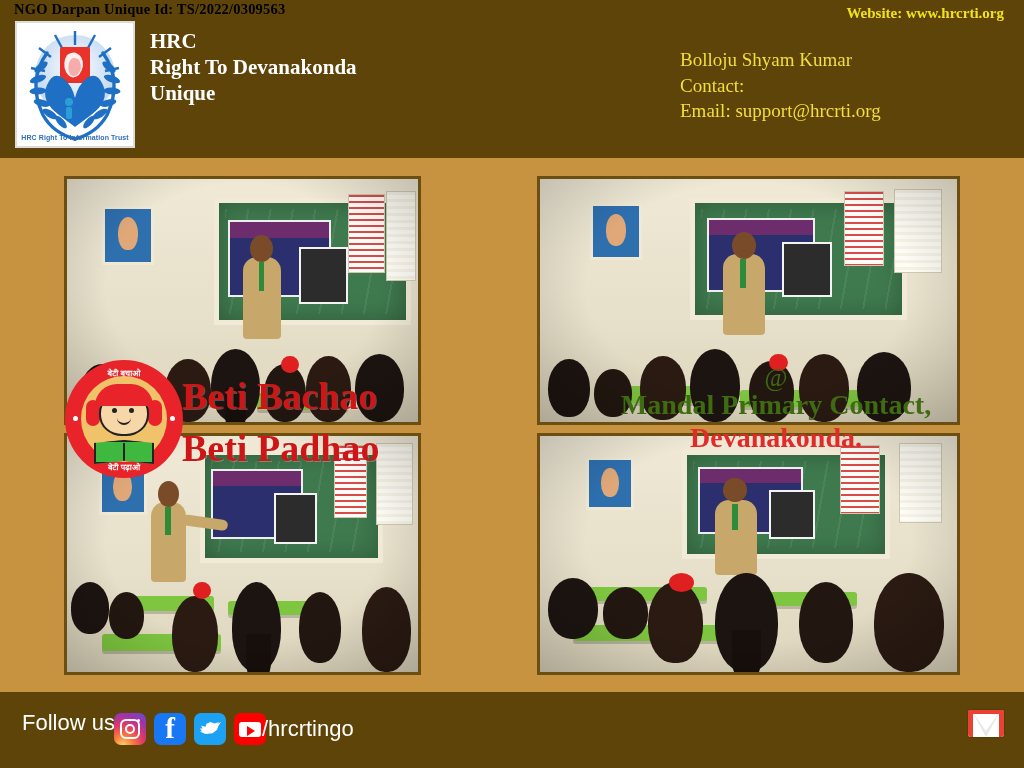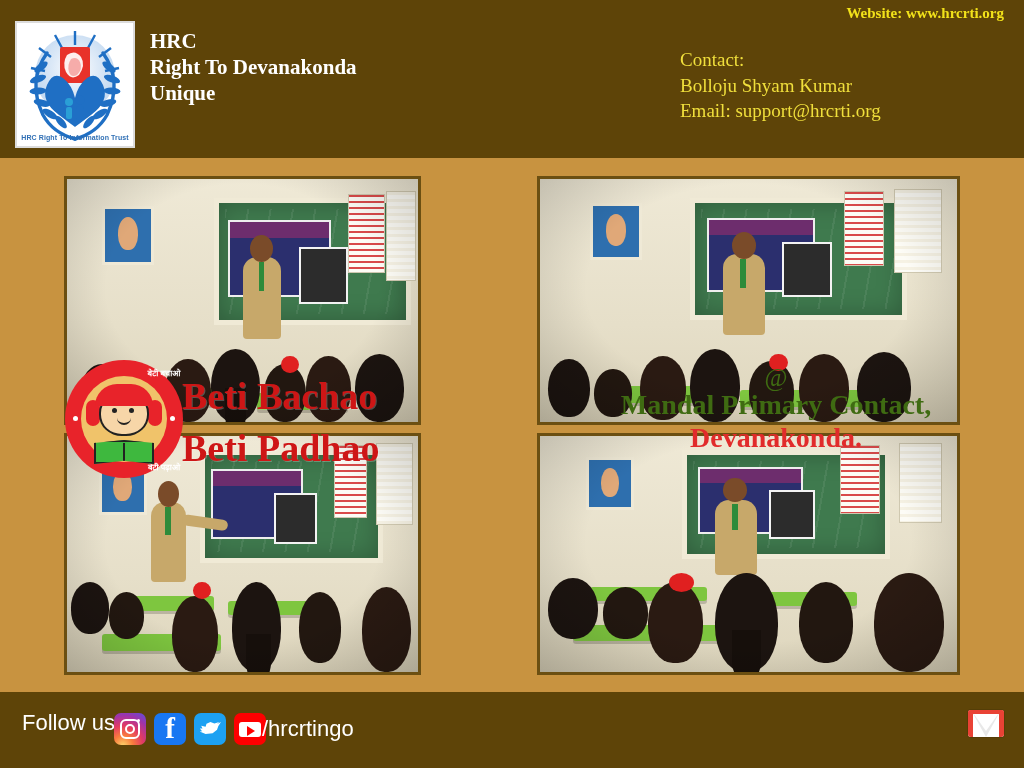--- a/index.html
+++ b/index.html
@@ -103,21 +103,21 @@
     position:absolute;left:65px;top:360px;width:118px;height:118px;border-radius:50%;
     background:#E8232A;
     box-shadow:0 0 0 0 rgba(0,0,0,0);
   }
   .bb-logo .inner{position:absolute;left:16px;top:16px;right:16px;bottom:16px;
     border-radius:50%;background:#F0C36A;}
   .bb-logo .dot{position:absolute;width:5px;height:5px;border-radius:50%;background:#fff;top:56px;}
   .bb-logo .dot.l{left:8px;} .bb-logo .dot.r{right:8px;}
   .bb-logo .txt-top,.bb-logo .txt-bot{
     position:absolute;left:0;width:100%;text-align:center;color:#fff;
-    font-size:8px;font-weight:bold;font-family:"Liberation Sans",sans-serif;margin-left:40px;}
+    font-size:8px;font-weight:bold;font-family:"Liberation Sans",sans-serif;}
   .bb-logo .txt-top{top:7px;} .bb-logo .txt-bot{bottom:6px;}
   .bb-face{position:absolute;left:34px;top:30px;width:50px;height:46px;border-radius:50% 50% 46% 46%;
     background:#F7D6A8;border:2px solid #222;box-sizing:border-box;}
   .bb-hair{position:absolute;left:30px;top:24px;width:58px;height:22px;border-radius:30px 30px 0 0;
     background:#E8232A;}
   .bb-pig{position:absolute;top:40px;width:14px;height:26px;border-radius:8px;background:#E8232A;}
   .bb-pig.l{left:21px;} .bb-pig.r{right:21px;}
   .bb-eye{position:absolute;top:48px;width:5px;height:5px;border-radius:50%;background:#222;}
   .bb-eye.l{left:47px;} .bb-eye.r{left:64px;}
   .bb-smile{position:absolute;left:52px;top:56px;width:14px;height:7px;
@@ -202,20 +202,21 @@
   .gmail .topred{position:absolute;left:0;top:0;width:100%;height:4px;background:#E94235;}
   .gmail-txt{font-size:22px;color:#fff;font-family:"Liberation Sans",sans-serif;}
 </style>
 </head>
 <body>
 
 <div id="poster">
 
   <div class="header">
 
+    <div class="darpan">NGO Darpan Unique Id: TS/2022/0309563</div>
 
     <div class="logo-box">
       <svg width="116" height="123" viewBox="0 0 116 123">
         <defs>
           <radialGradient id="glow" cx="50%" cy="42%" r="48%">
             <stop offset="0%" stop-color="#ffffff"></stop>
             <stop offset="60%" stop-color="#dce9f7"></stop>
             <stop offset="100%" stop-color="#c7dcf2"></stop>
           </radialGradient>
         </defs>
@@ -255,22 +256,22 @@
 
     <div class="org-name">
       <div>HRC</div>
       <div>Right To Devanakonda</div>
       <div>Unique</div>
     </div>
 
     <div class="website">Website: www.hrcrti.org</div>
 
     <div class="contact">
+      <div>Bolloju Shyam Kumar</div>
       <div>Contact:</div>
-      <div>Bolloju Shyam Kumar</div>
       <div>Email: support@hrcrti.org</div>
     </div>
   </div>
 
   <div class="stage">
 
     <div class="photo p-tl">
       <div class="scene">
         <div class="wall"></div>
         <div class="board" style="left:42%;top:8%;width:56%;height:52%;"></div>

